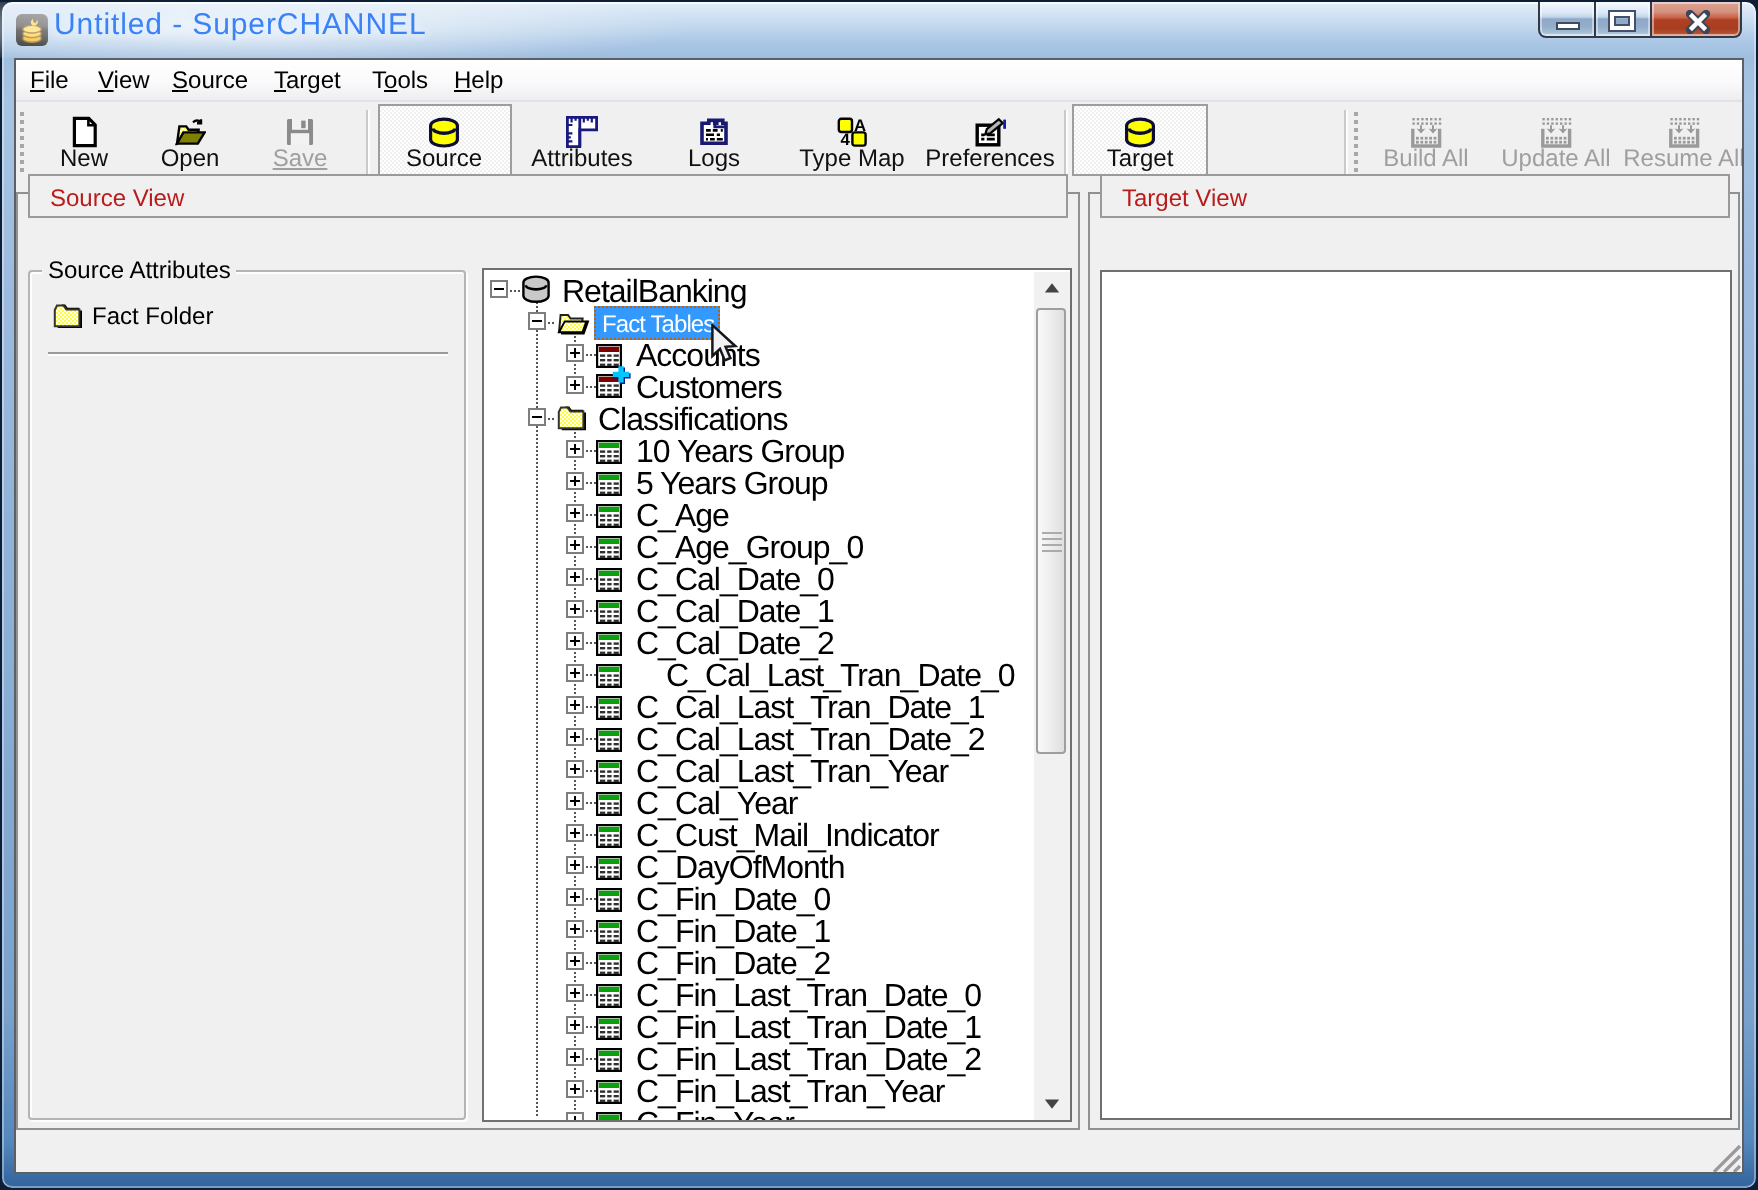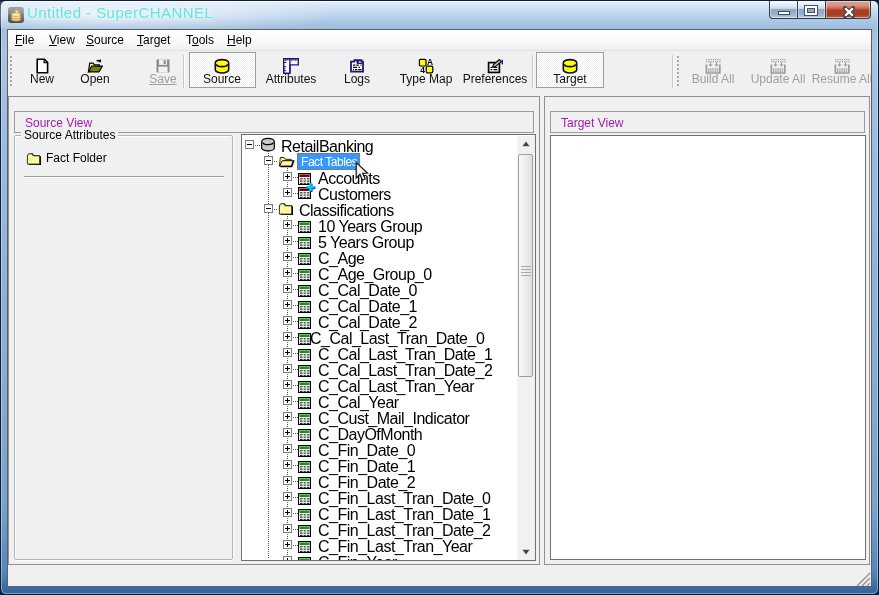--- a/index.html
+++ b/index.html
@@ -6,42 +6,42 @@
 *{box-sizing:border-box;}
 .abs{position:absolute;}
 .glass{position:absolute;inset:0;border-radius:6px;border:1px solid #0d1f36;
   background:linear-gradient(180deg,#e4eefa 0%,#cbdef1 1.5%,#abc7e6 3.4%,#9fbede 4.7%,
     #a8c4e4 8%,#9cbade 25%,#8cafd6 55%,#7aa2cc 85%,#5588bd 96%,#35669e 99.6%);
   box-shadow:inset 0 1px 0 rgba(255,255,255,.75),inset 1px 0 0 rgba(255,255,255,.35),
     inset -1px 0 0 rgba(255,255,255,.35),inset 0 -1px 0 rgba(190,210,235,.5);}
 .content{position:absolute;left:7px;top:29px;width:865px;height:558px;
   background:#f0f0f0;border:1px solid #5a6066;overflow:hidden;}
 .page{position:absolute;left:-8px;top:-30px;width:879px;height:595px;}
-.titletxt{position:absolute;left:27px;top:4px;font-size:15px;letter-spacing:0.45px;color:#5eead4;
+.titletxt{position:absolute;left:27px;top:4px;font-size:15px;letter-spacing:0.45px;color:#3b82f6;
   text-shadow:0 0 4px #e7f2ff,0 0 4px #e7f2ff,0 0 6px #dcebfb;}
 .capbtn{position:absolute;top:1px;height:18px;border:1px solid #323a48;border-top:none;
   box-shadow:inset 0 0 0 1px rgba(255,255,255,.45);}
 .mmbg{background:linear-gradient(180deg,#f3f8fd 0%,#dce9f6 30%,#c3d7ea 44%,#8ea9c9 50%,#93adc9 70%,#a2bcd4 88%,#c2d6e8 100%);}
 .menu{position:absolute;left:8px;top:30px;width:863px;height:21px;
   background:linear-gradient(180deg,#ffffff 0%,#fafafa 55%,#eeeef2 100%);
   border-bottom:1px solid #e2e2e6;font-size:12px;color:#000;}
 .menu span{position:absolute;top:3px;}
 .toolbar{position:absolute;left:8px;top:52px;width:863px;height:43px;background:#f0f0f0;}
 .tbtn{position:absolute;top:53px;height:36px;text-align:center;font-size:12px;color:#111;}
 .tbtn .ic{height:16px;margin-top:5px;}
 .tbtn .lb{margin-top:-2px;}
 .tbtn.dis{color:#9f9f9f;}
 .tcheck{position:absolute;border:1px solid #9d9d9d;
   background:repeating-conic-gradient(#ffffff 0% 25%,#f0f0f0 0% 50%) 0 0/2px 2px;}
 .tsep{position:absolute;top:55px;height:33px;width:1px;background:#c9c9c9;box-shadow:1px 0 0 #fdfdfd;}
 .tgrip{position:absolute;top:56px;height:31px;width:2px;
   background:repeating-linear-gradient(180deg,#a8a8a8 0 2px,#f0f0f0 2px 4px);}
 .panel{position:absolute;top:96px;height:469px;border:1px solid #8e9094;background:#f0f0f0;}
-.phead{position:absolute;top:111px;height:22px;border:1px solid #9a9a9a;background:#f0f0f0;
-  font-size:12px;color:#a21caf;padding:4px 0 0 10px;}
+.phead{position:absolute;top:87px;height:22px;border:1px solid #9a9a9a;background:#f0f0f0;
+  font-size:12px;color:#b91c1c;padding:4px 0 0 10px;}
 .groupbox{position:absolute;left:14px;top:135px;width:219px;height:425px;
   border:1px solid #b4b4b4;border-radius:2px;box-shadow:inset 1px 1px 0 #fdfdfd, 1px 1px 0 #fdfdfd;}
 .gblabel{position:absolute;left:21px;top:128px;background:#f0f0f0;padding:0 3px;font-size:12px;color:#000;}
 .treepanel{position:absolute;left:241px;top:134px;width:295px;height:427px;
   border:1px solid #707070;background:#fff;overflow:hidden;}
 .trow{position:absolute;font-size:16px;letter-spacing:-0.5px;color:#000;white-space:nowrap;}
 .expander{position:absolute;width:9px;height:9px;border:1px solid #7e7e7e;background:#fff;}
 .expander i{position:absolute;left:1px;top:3px;width:5px;height:1px;background:#000;}
 .expander.plus i:after{content:'';position:absolute;left:2px;top:-2px;width:1px;height:5px;background:#000;}
 .vdot{position:absolute;width:1px;background-image:repeating-linear-gradient(180deg,#555 0 1px,transparent 1px 2px);}
@@ -106,21 +106,21 @@
                 <rect x="0" y="0" width="1" height="1" fill="#fff"></rect>
                 <rect x="1" y="1" width="1" height="1" fill="#fff"></rect>
               </pattern>
             </defs>
             <path d="M1.5 13.8 l1.2 -8.6 h3.4 l1.2 1.7 h5 l-0.2 1.7 z" fill="url(#cy)" stroke="#000" stroke-width="1.2"></path>
             <path d="M1.5 13.8 l3.2 -5.6 h10.6 l-3.4 5.6 z" fill="#808000" stroke="#000" stroke-width="1.2"></path>
             <path d="M9.5 3.2 q2 -1.8 4 0 m0 -1.6 v2 h-2" fill="none" stroke="#000" stroke-width="1.2"></path>
           </svg></div>
         <div class="lb">Open</div>
       </div>
-<div class="tbtn dis" style="left:128px;width:70px;text-decoration:underline;">
+<div class="tbtn dis" style="left:115px;width:70px;text-decoration:underline;">
         <div class="ic"><svg width="16" height="16" viewBox="0 0 16 16" style="">
             <rect x="1.5" y="1.5" width="13" height="13" rx="0.8" fill="#8a8a8a"></rect>
             <rect x="4" y="1.5" width="8" height="5.4" fill="#f2f2f2"></rect>
             <rect x="8.6" y="2.3" width="2.2" height="3.8" fill="#8a8a8a"></rect>
             <rect x="3.4" y="8.6" width="9.2" height="5.9" fill="#f2f2f2"></rect>
           </svg></div>
         <div class="lb">Save</div>
       </div>
 <div class="tbtn" style="left:187px;width:70px;">
         <div class="ic"><svg width="16" height="16" viewBox="0 0 16 16" style="">
@@ -511,21 +511,21 @@
             <rect x="2" y="5.2" width="2.6" height="1.2" fill="#303030"></rect>
             <rect x="5.6" y="5.2" width="2.2" height="1.2" fill="#303030"></rect>
             <rect x="8.8" y="5.2" width="2.6" height="1.2" fill="#303030"></rect>
             <rect x="2" y="7.5" width="2.6" height="1.2" fill="#303030"></rect>
             <rect x="5.6" y="7.5" width="2.2" height="1.2" fill="#303030"></rect>
             <rect x="8.8" y="7.5" width="2.6" height="1.2" fill="#303030"></rect>
             <rect x="2" y="9.8" width="2.6" height="1.2" fill="#303030"></rect>
             <rect x="5.6" y="9.8" width="2.2" height="1.2" fill="#303030"></rect>
             <rect x="8.8" y="9.8" width="2.6" height="1.2" fill="#303030"></rect>
           </svg></div>
-<div class="trow" style="left:68px;top:194.5px;">C_Cal_Last_Tran_Date_0</div>
+<div class="trow" style="left:91px;top:194.5px;">C_Cal_Last_Tran_Date_0</div>
 <div class="hdot" style="left:51px;top:217.5px;width:5px;"></div>
 <div class="expander plus" style="left:41px;top:213.0px;">
           <i></i>
         </div>
 <div class="abs" style="left:56px;top:211.5px;"><svg width="13" height="12" viewBox="0 0 13 12" style="">
             <rect x="0.55" y="0.55" width="11.9" height="10.9" fill="#fff" stroke="#000" stroke-width="1.1"></rect>
             <rect x="1.4" y="1.4" width="10.2" height="2.6" fill="#0aa00a"></rect>
             <rect x="2" y="5.2" width="2.6" height="1.2" fill="#303030"></rect>
             <rect x="5.6" y="5.2" width="2.2" height="1.2" fill="#303030"></rect>
             <rect x="8.8" y="5.2" width="2.6" height="1.2" fill="#303030"></rect>

